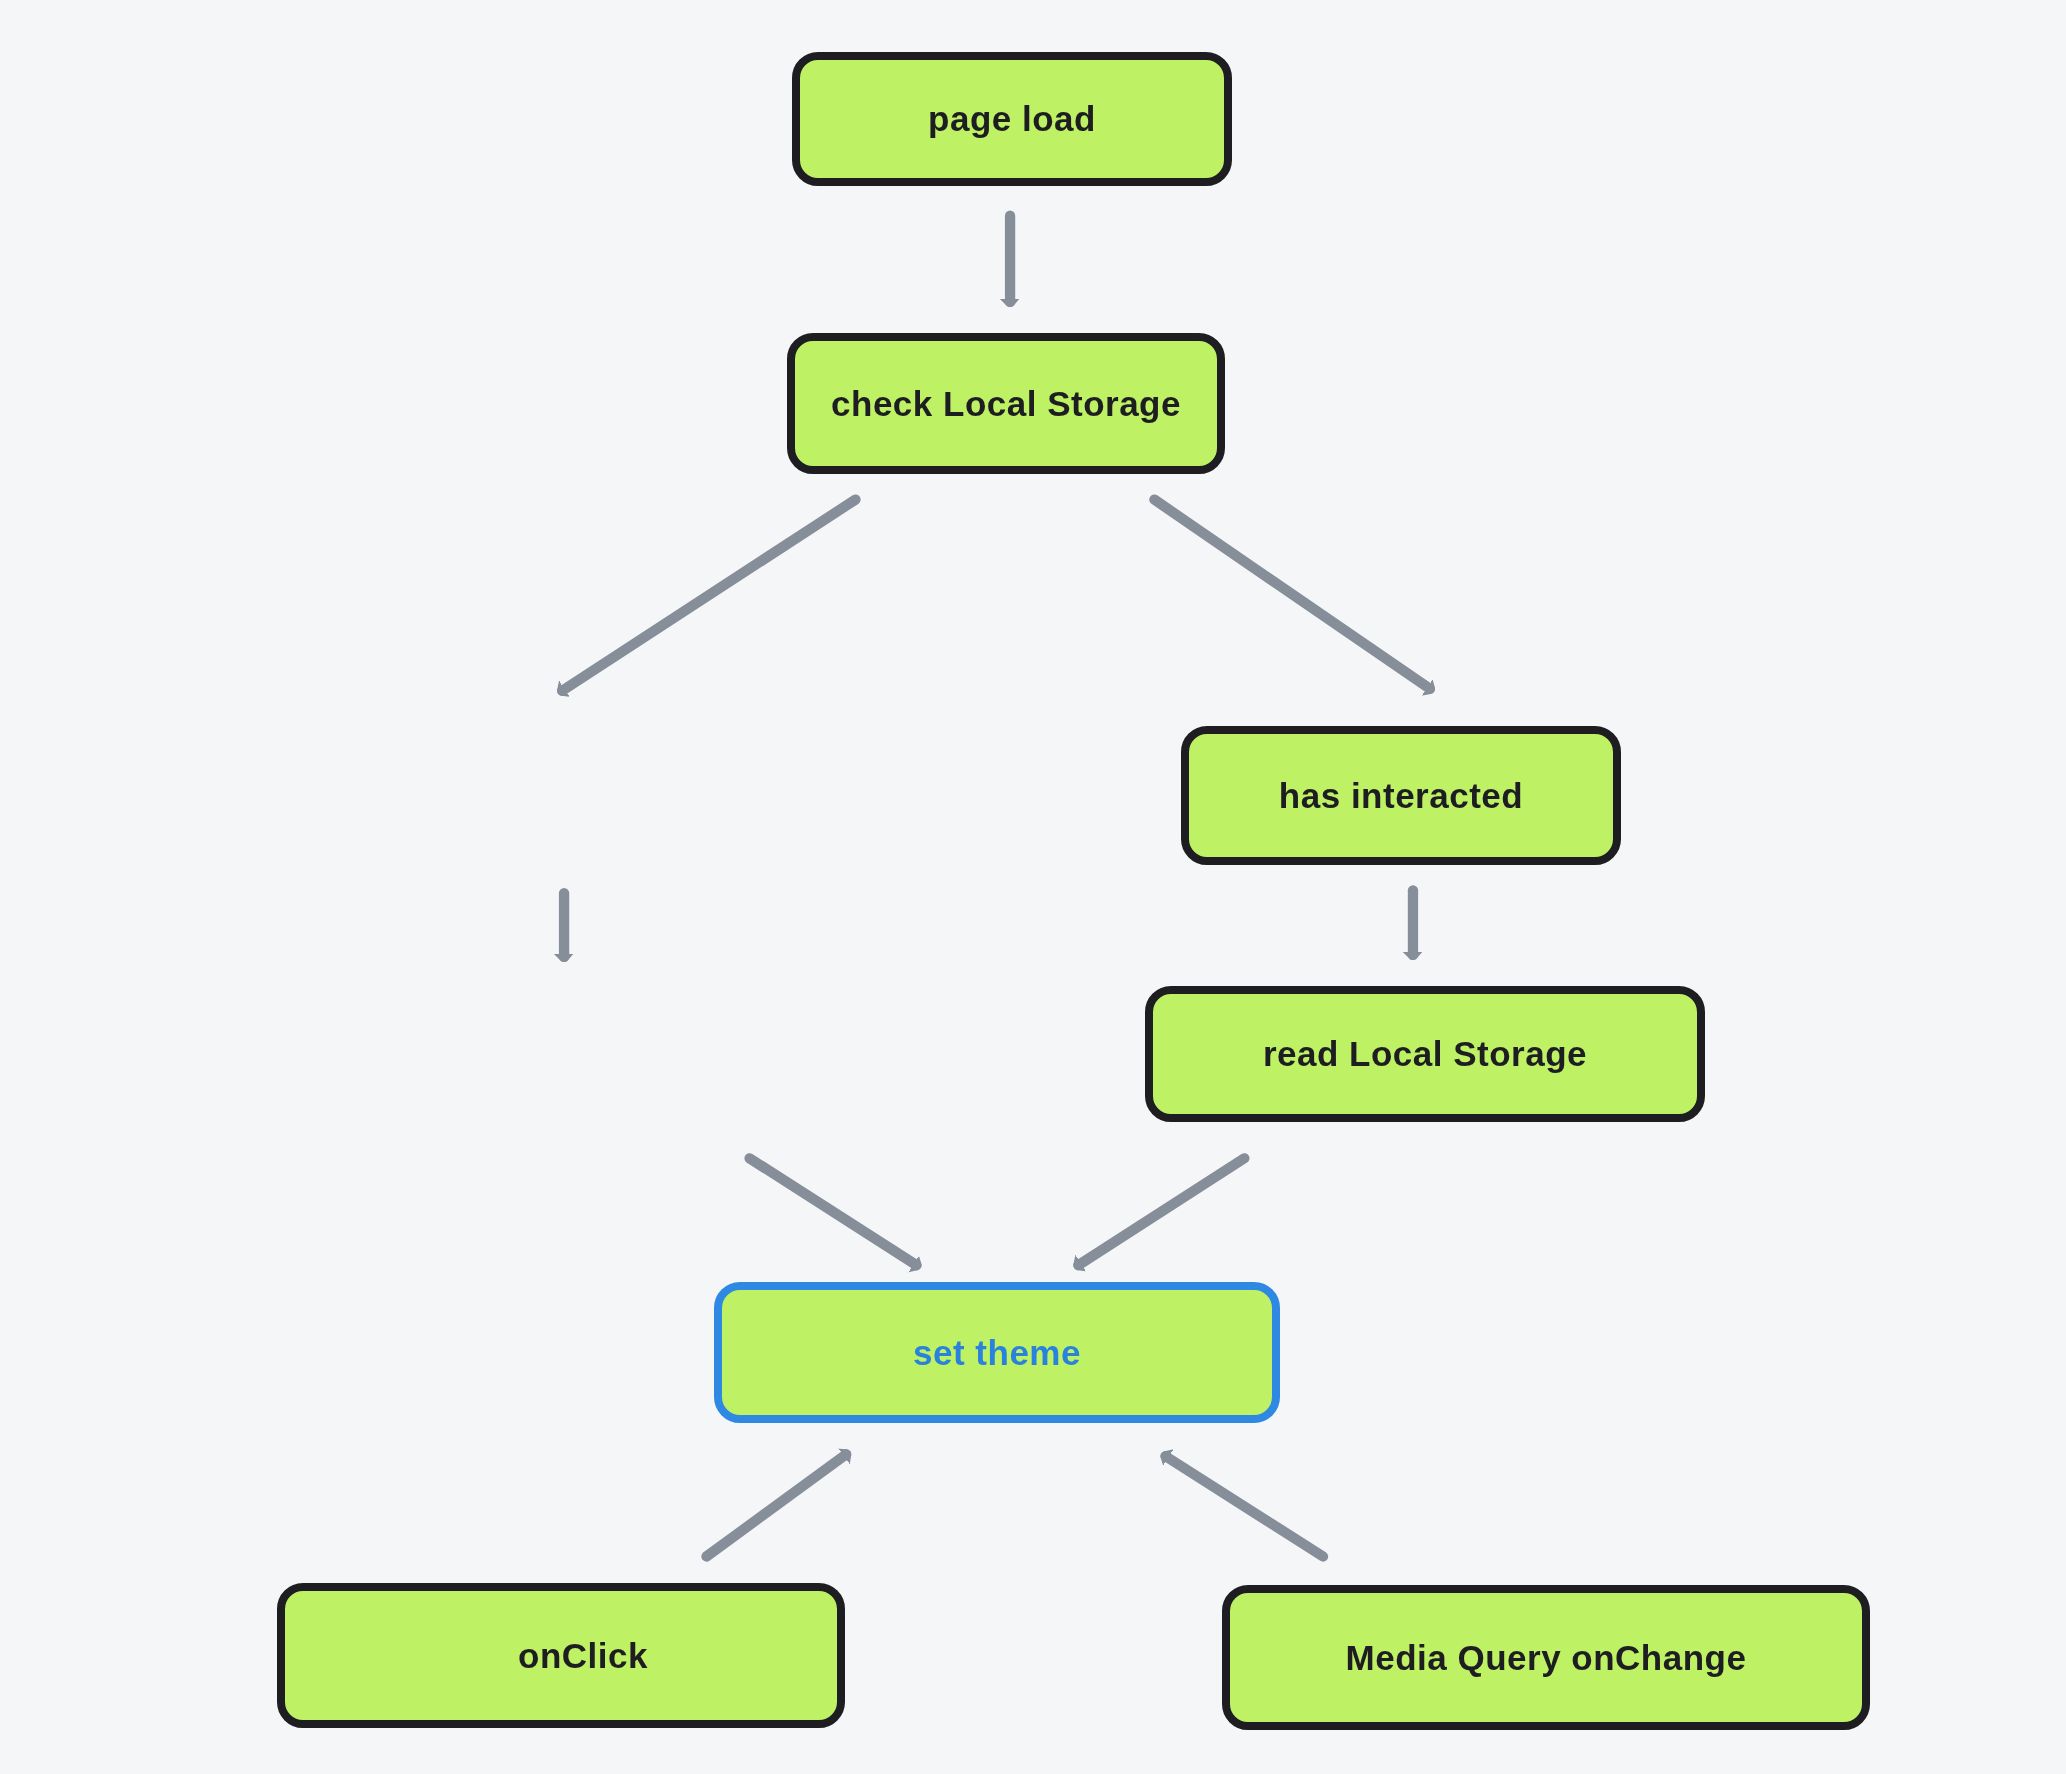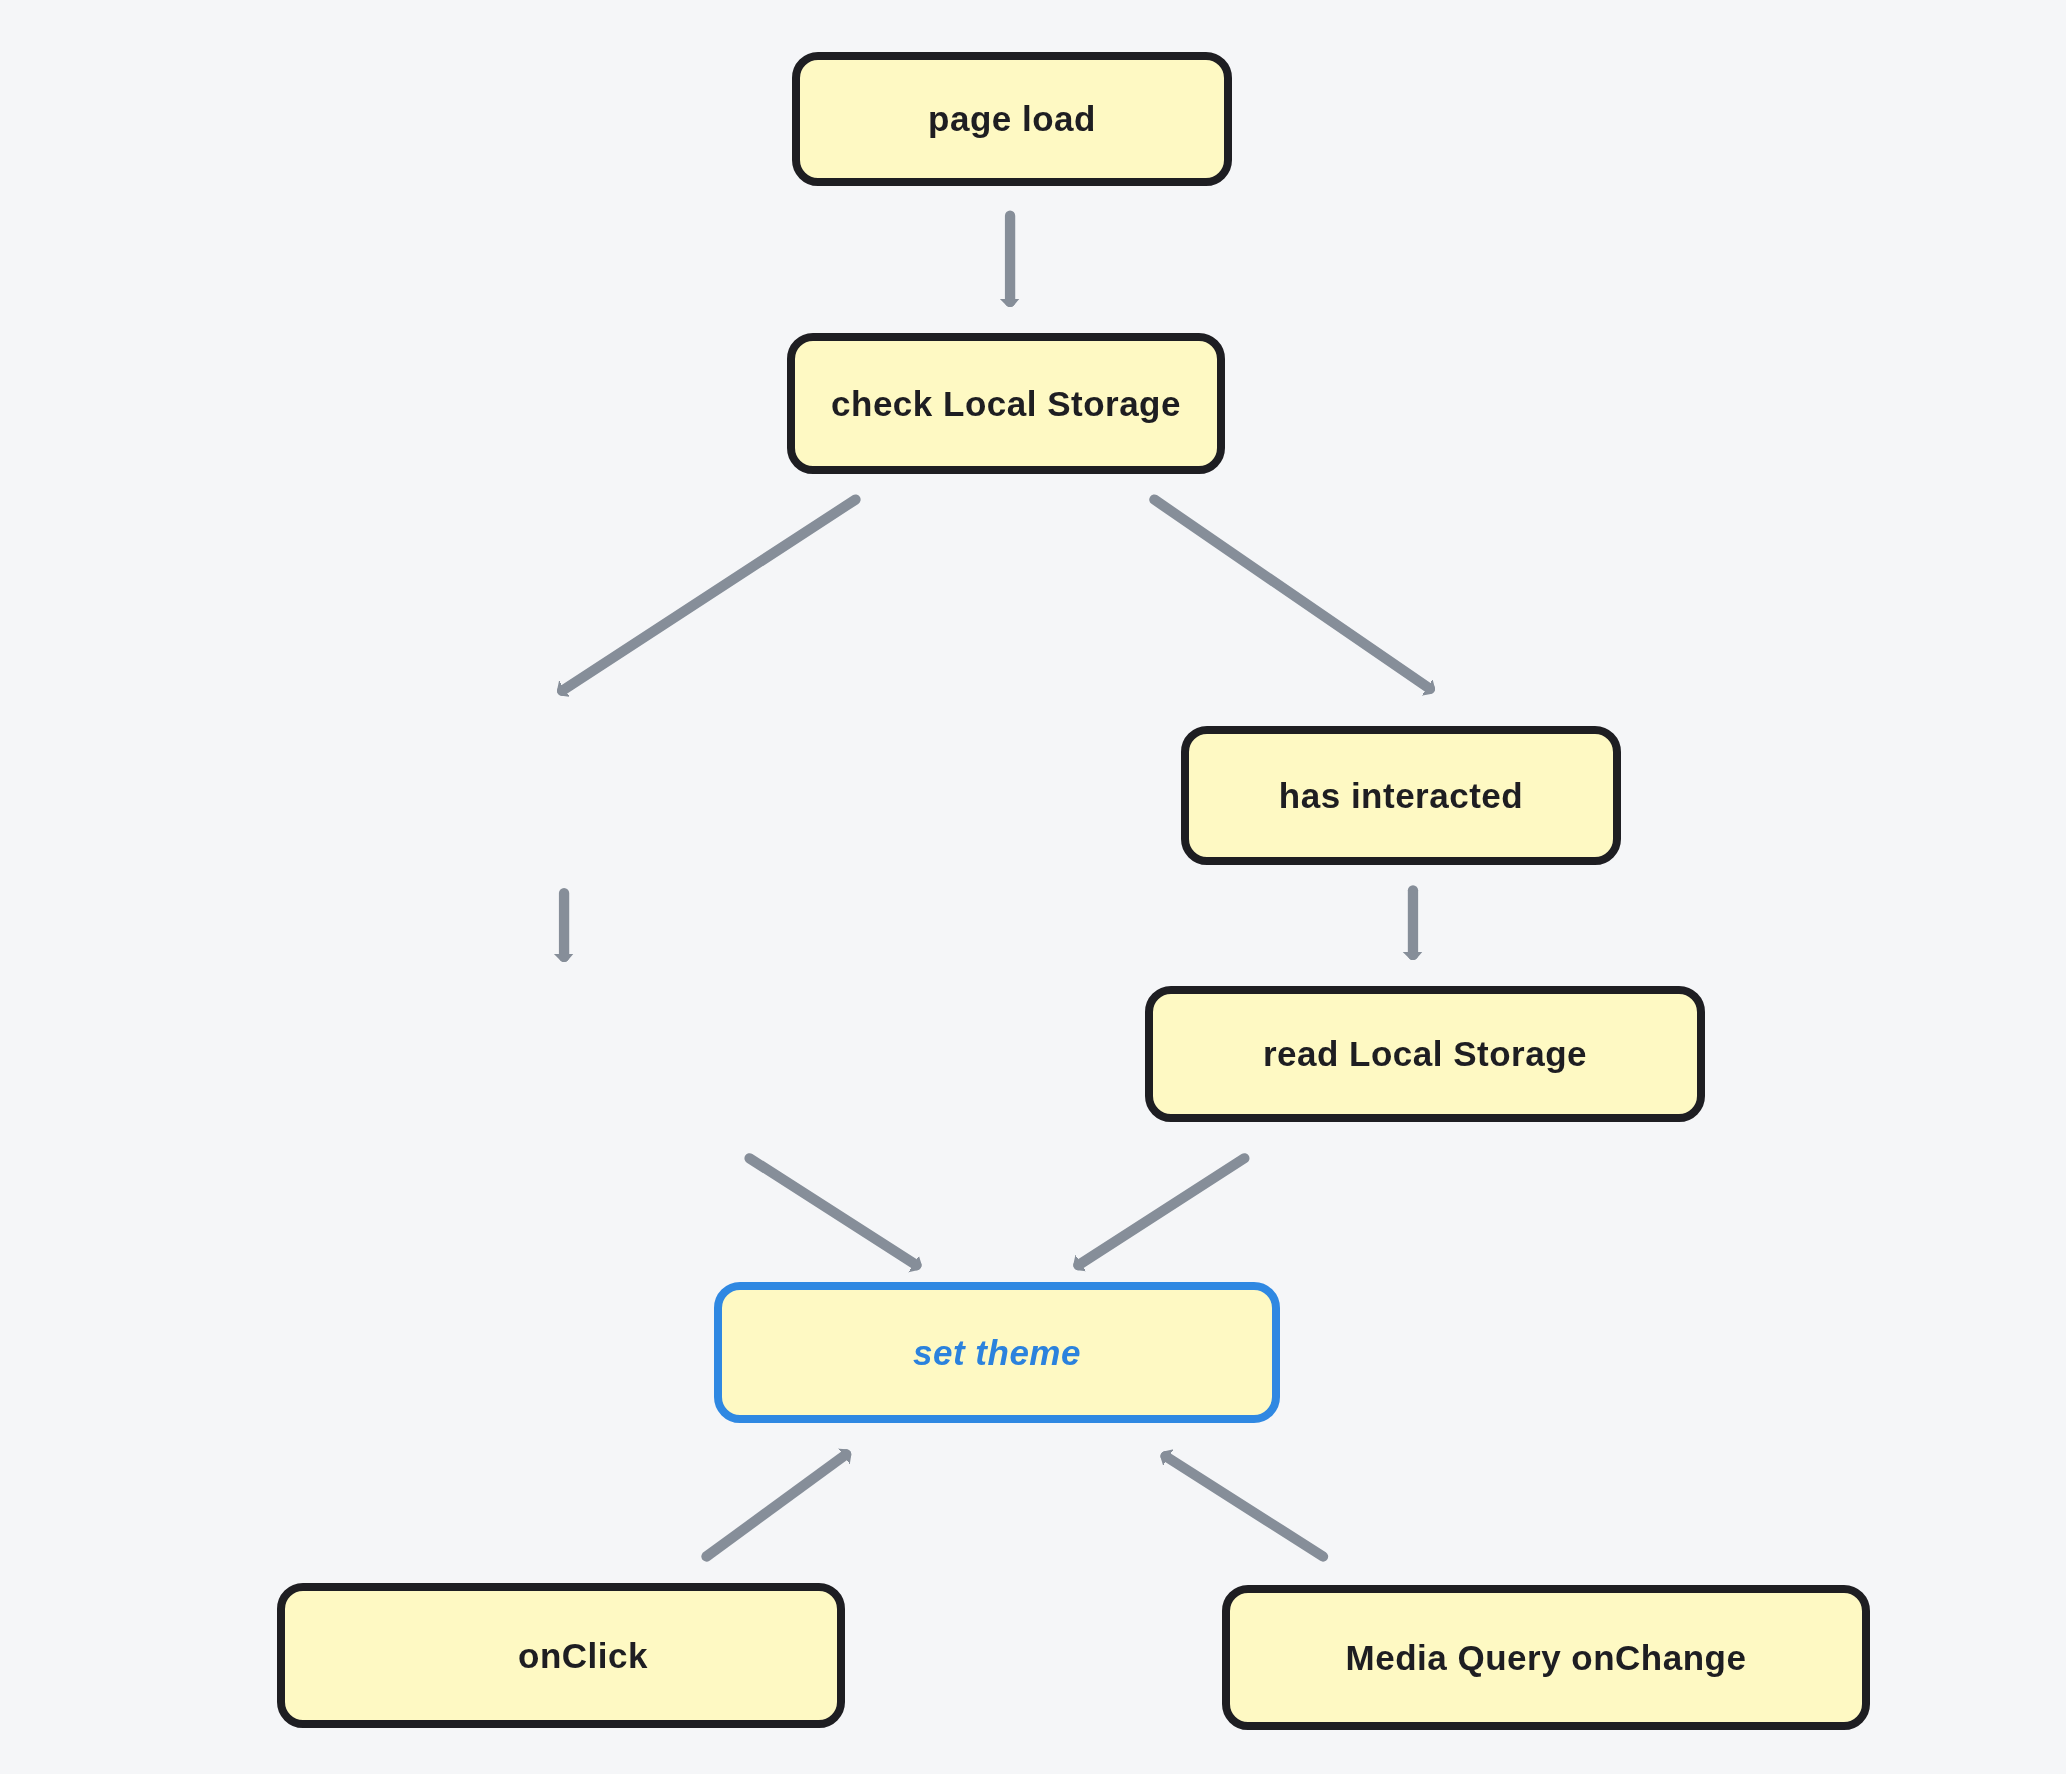--- a/index.html
+++ b/index.html
@@ -19,39 +19,38 @@
     position: absolute;
     left: 0;
     top: 0;
     width: 2067px;
     height: 1775px;
     pointer-events: none;
   }
   .node {
     position: absolute;
     box-sizing: border-box;
-    background: #fef9c3;
+    background: #bef264;
     border: 8.4px solid #1e1e22;
     border-radius: 26px;
     display: flex;
     align-items: center;
     justify-content: center;
     text-align: center;
   }
   .node .label {
     font-size: 35px;
     font-weight: 700;
     letter-spacing: 0.5px;
     color: #1e1e22;
     padding: 0 19px;
     white-space: nowrap;
   }
   .node.accent {
     border-color: #2f88e2;
-    font-style: italic;
   }
   .node.accent .label {
     color: #2b82dd;
   }
   
   #n-page-load              { left: 792px;  top: 52px;   width: 440px; height: 134px; }
   #n-check-local-storage    { left: 787px;  top: 333px;  width: 438px; height: 141px; }
   #n-not-interacted         { left: 351px;  top: 729px;  width: 448px; height: 142px; }
   #n-has-interacted         { left: 1181px; top: 726px;  width: 440px; height: 139px; }
   #n-read-system-preference { left: 281px;  top: 986px; width: 562px; height: 136px; }

